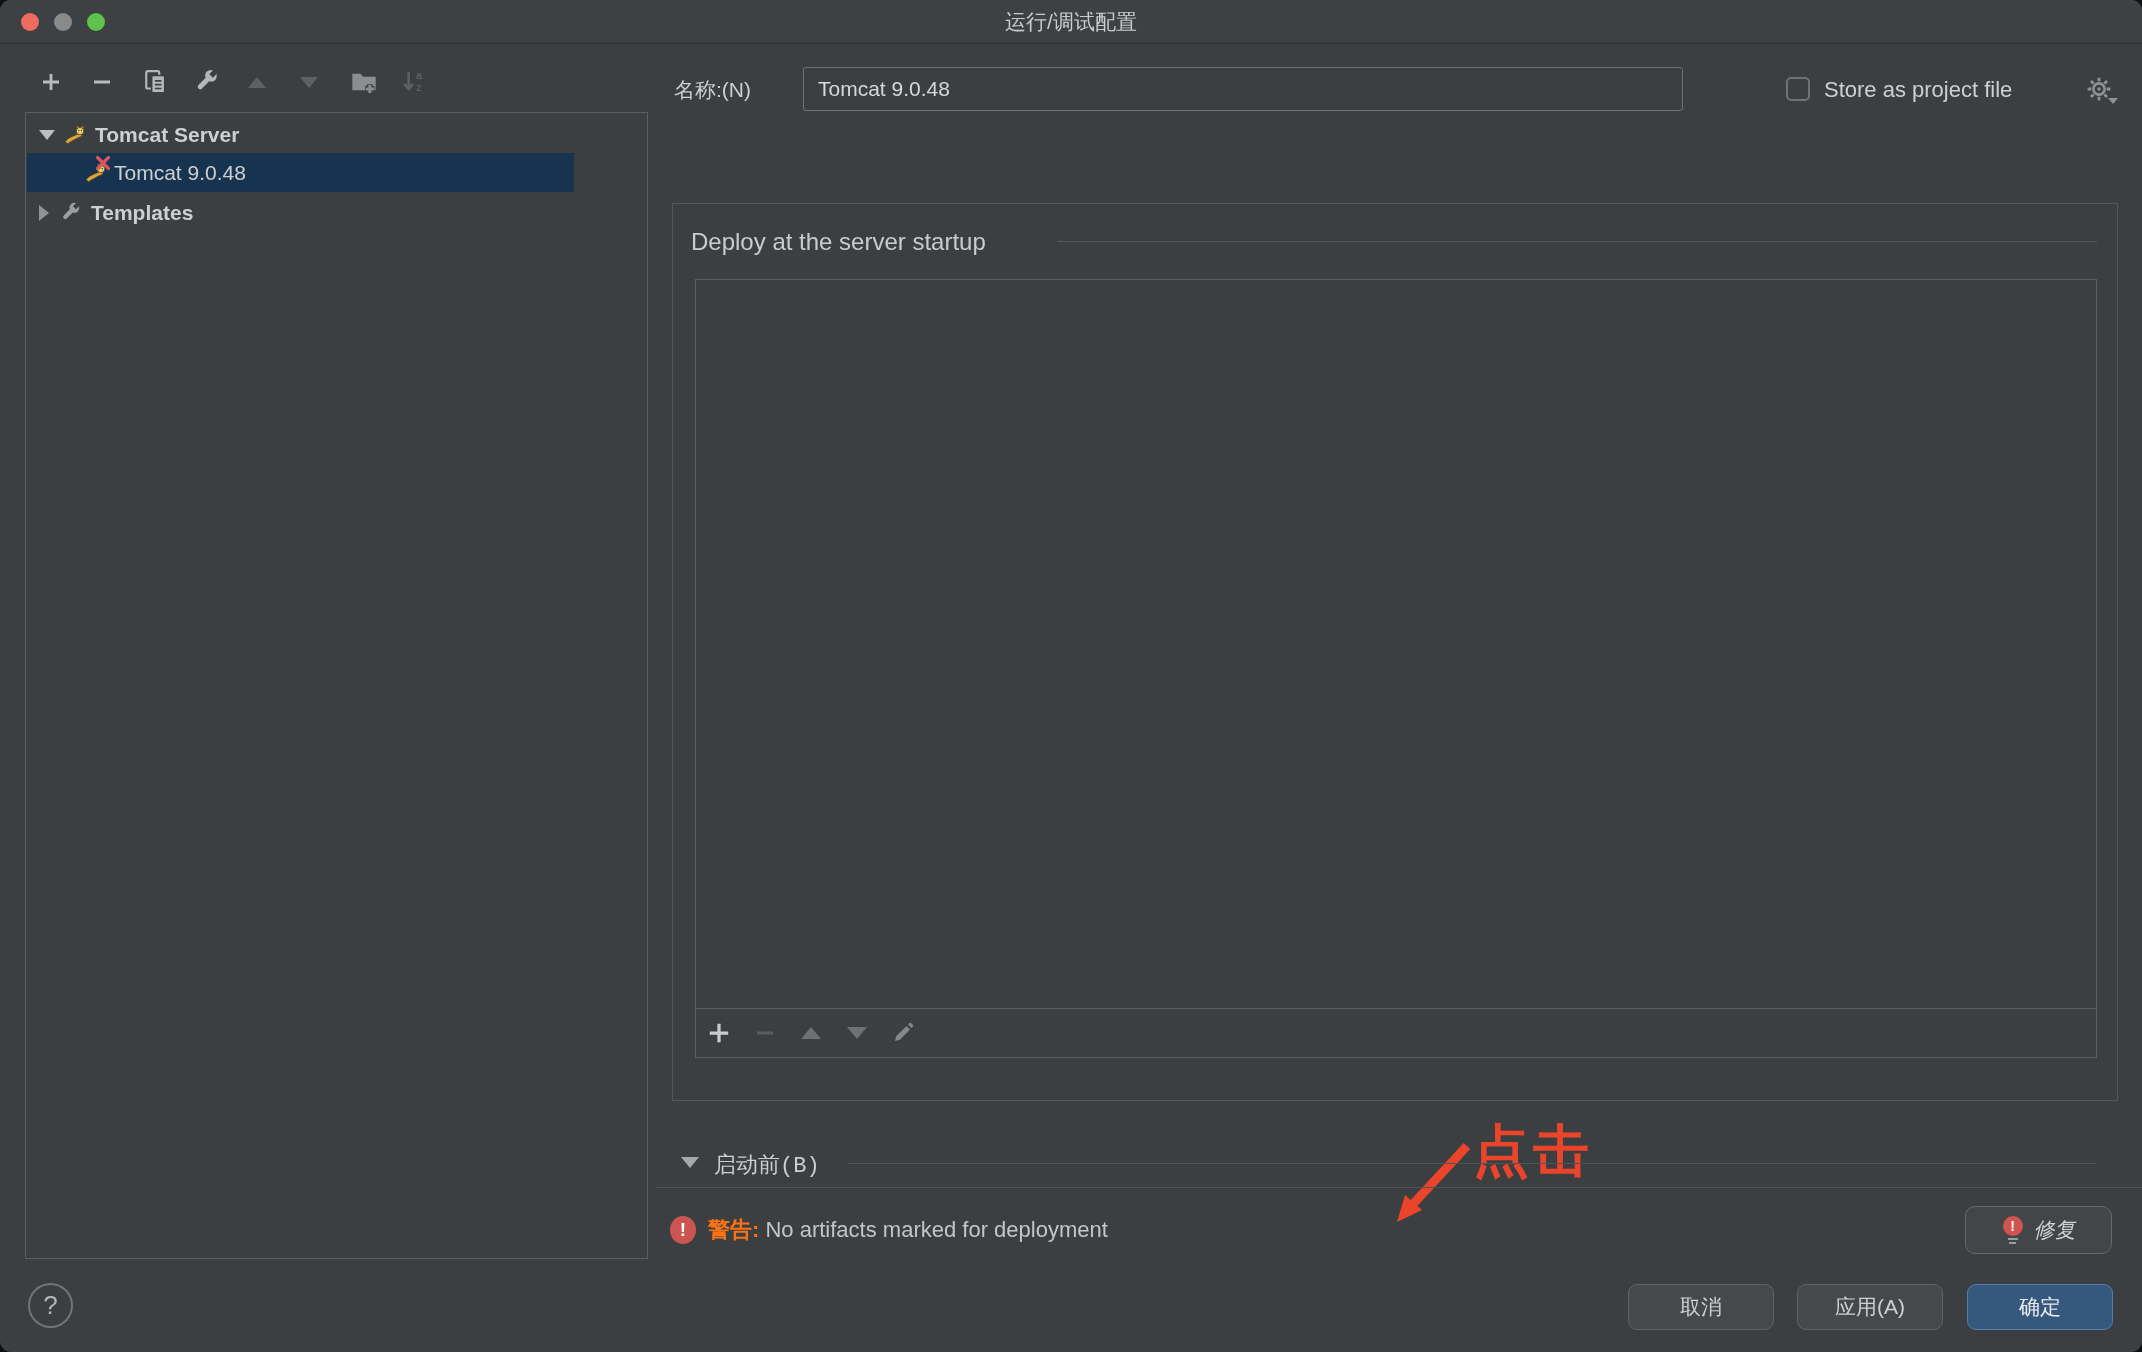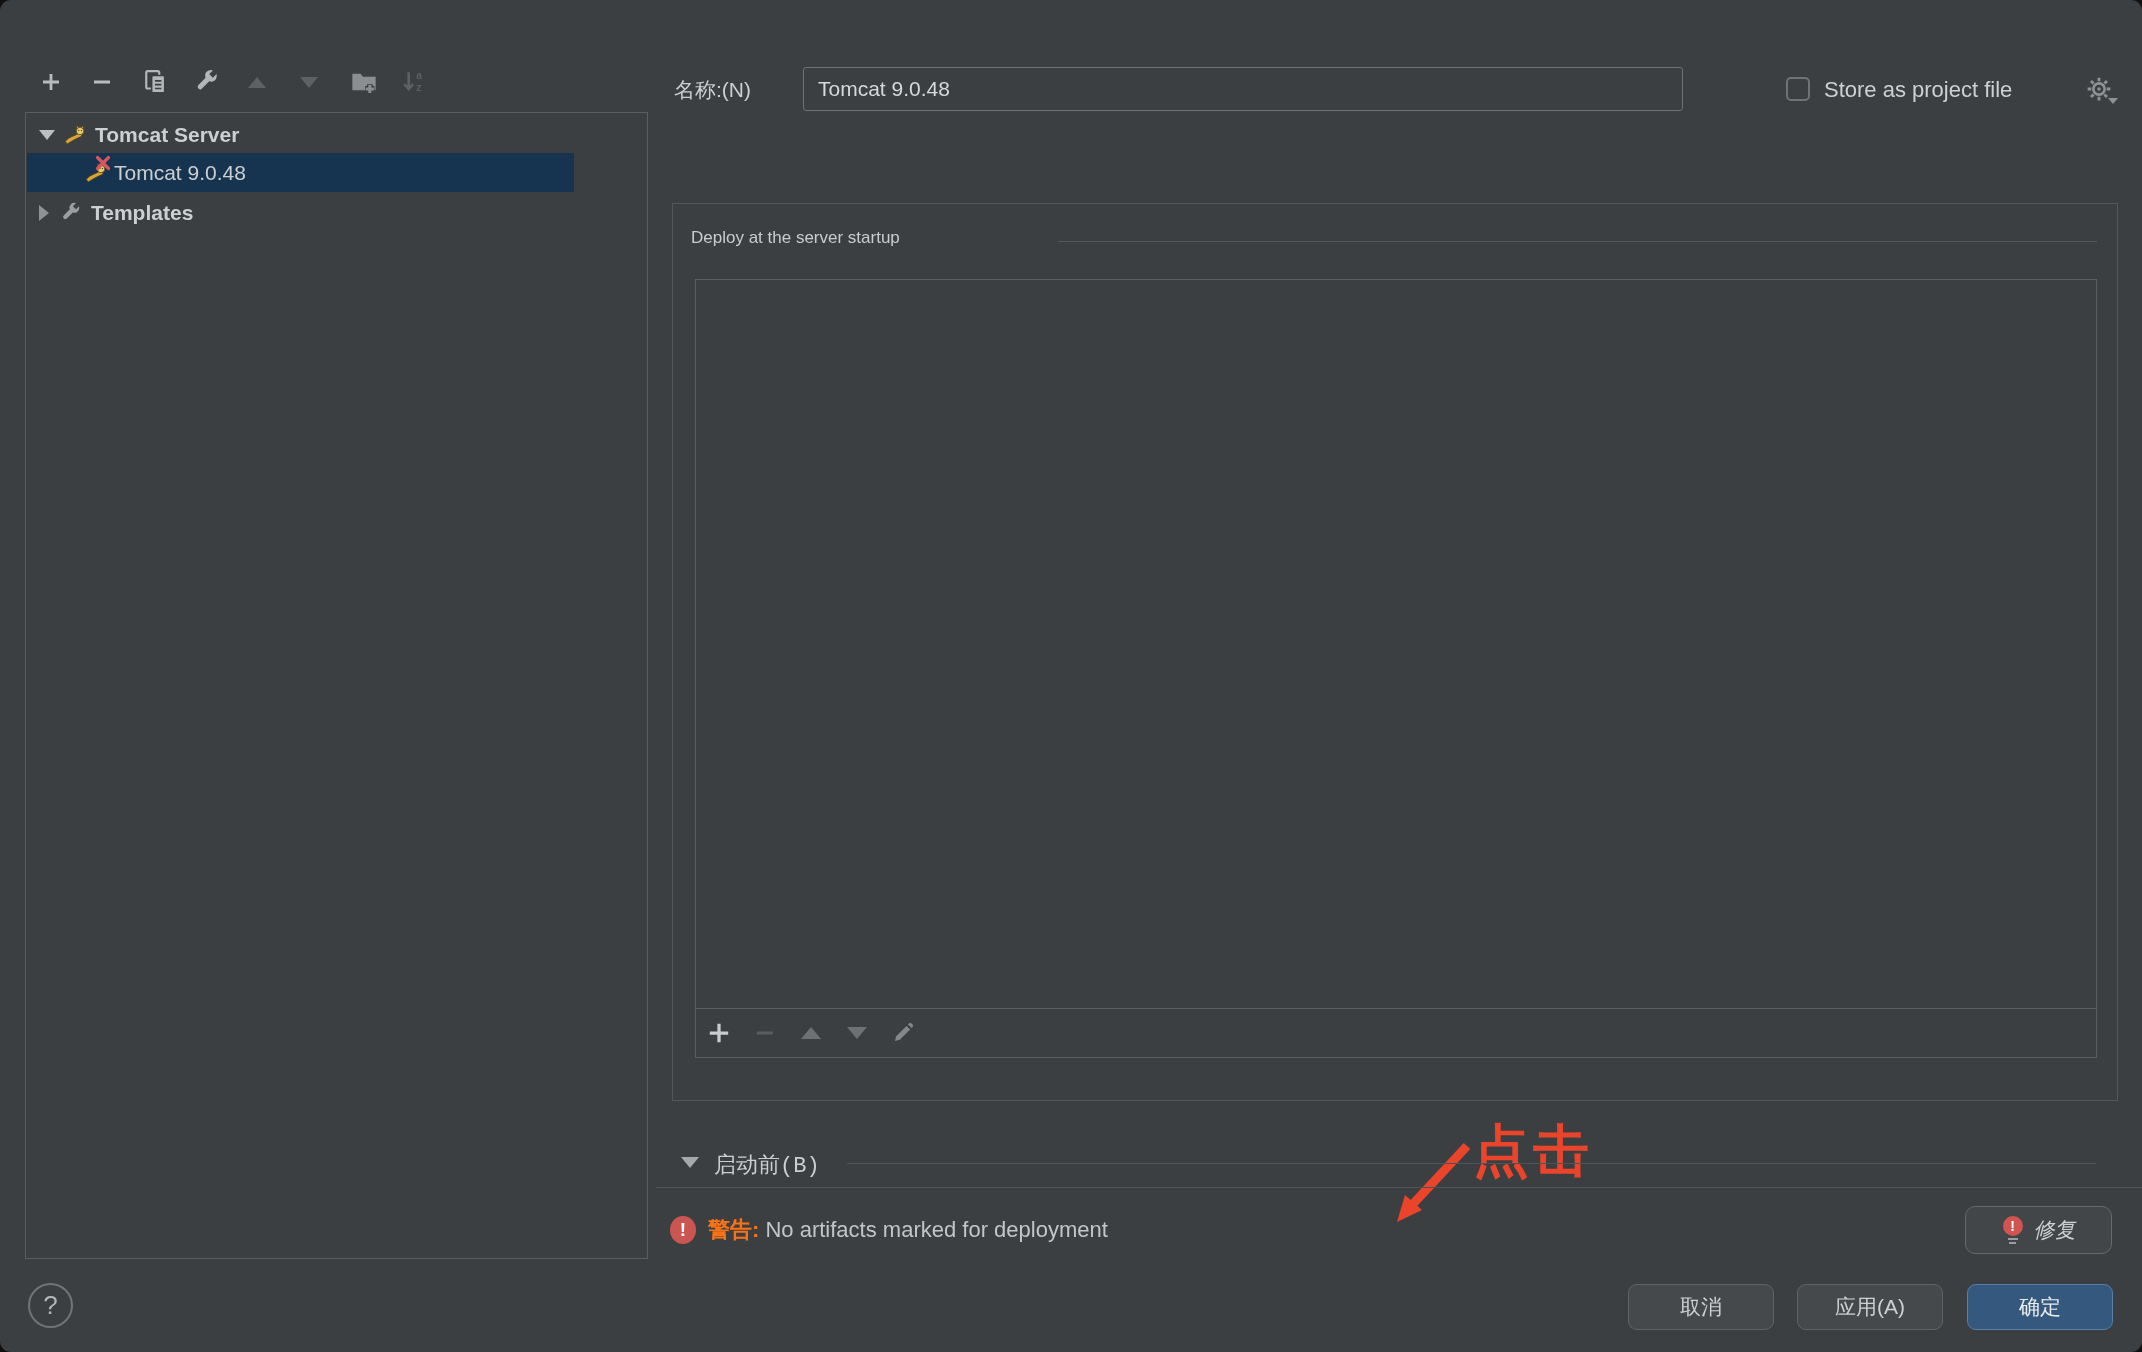--- a/index.html
+++ b/index.html
@@ -32,21 +32,21 @@
   #store-box{position:absolute;left:1786px;top:77px;width:24px;height:24px;border:2px solid #6f7376;border-radius:5px;background:transparent;}
   #store-label{position:absolute;left:1824px;top:77px;font-size:22px;color:#cdd0d2;line-height:26px;}
   #store-gear{position:absolute;left:2086px;top:76px;width:26px;height:26px;color:#8f9193;}
   #store-gear .caret{position:absolute;right:-6px;bottom:-2px;width:0;height:0;border-left:5px solid transparent;border-right:5px solid transparent;border-top:6px solid #8f9193;}
   
   #tabs{position:absolute;left:685px;top:137px;display:flex;gap:24px;}
   .tab{font-size:21px;color:#ccced0;line-height:54px;padding:0 12px;border-bottom:5px solid transparent;}
   .tab.active{border-bottom-color:#4a88c5;color:#d6d8da;}
   
   #content-panel{position:absolute;left:672px;top:203px;width:1446px;height:898px;border:1px solid #53575a;}
-  #group-title{position:absolute;left:18px;top:24px;font-size:17px;color:#c9ccce;background:#3c3f41;padding-right:8px;}
+  #group-title{position:absolute;left:18px;top:24px;font-size:24px;color:#c9ccce;background:#3c3f41;padding-right:8px;}
   #group-line{position:absolute;left:385px;top:37px;width:1039px;height:1px;background:#56595b;}
   #deploy-list{position:absolute;left:22px;top:75px;width:1402px;height:779px;border:1px solid #5c5f61;}
   #empty-text{position:absolute;left:0;top:232px;width:100%;text-align:center;font-size:23px;color:#7b7e81;}
   #list-toolbar{position:absolute;left:0;bottom:0;width:100%;height:49px;border-top:1px solid #5c5f61;display:flex;align-items:center;}
   .mbtn{width:46px;height:30px;display:flex;align-items:center;justify-content:center;}
   .mtri-up{width:0;height:0;border-left:10px solid transparent;border-right:10px solid transparent;border-bottom:12px solid #6e7174;}
   .mtri-down{width:0;height:0;border-left:10px solid transparent;border-right:10px solid transparent;border-top:12px solid #6e7174;}
   
   #annotation-text{position:absolute;left:800px;top:910px;font-size:56px;font-weight:700;color:#ea442b;letter-spacing:4px;}
   #annotation-arrow{position:absolute;left:696px;top:930px;}
@@ -71,20 +71,26 @@
   #btn-apply{left:1797px;}
   #btn-ok{left:1967px;background:#35587e;border-color:#587ea6;color:#e9ebed;}
   #help-button{position:absolute;left:28px;top:1283px;width:45px;height:45px;border:2px solid #717477;border-radius:50%;color:#b3b5b7;font-size:26px;display:flex;align-items:center;justify-content:center;}
   svg{display:block;}
 </style>
 </head>
 <body>
 
 <div id="window">
 
+  <div id="titlebar">
+    <div class="traffic" id="tl-red"></div>
+    <div class="traffic" id="tl-yellow"></div>
+    <div class="traffic" id="tl-green"></div>
+    <div class="title">运行/调试配置</div>
+  </div>
 
   <div class="tbtn" style="left:35px">
     <svg width="24" height="24" viewBox="0 0 24 24">
         <path d="M12 4v16M4 12h16" stroke="#b9bbbd" stroke-width="2.8"></path>
       </svg>
   </div>
   <div class="tbtn" style="left:86px">
     <svg width="24" height="24" viewBox="0 0 24 24">
         <path d="M4 12h16" stroke="#b9bbbd" stroke-width="2.8"></path>
       </svg>

